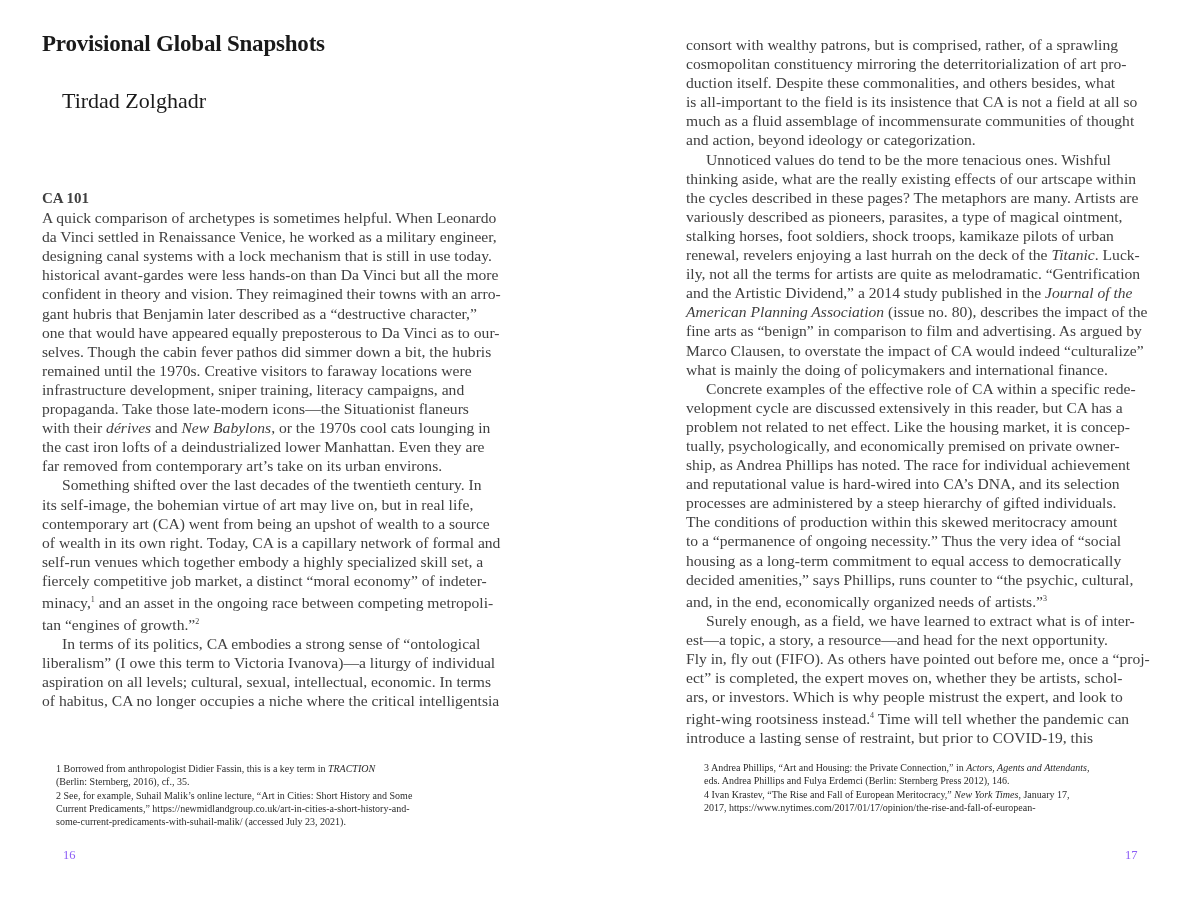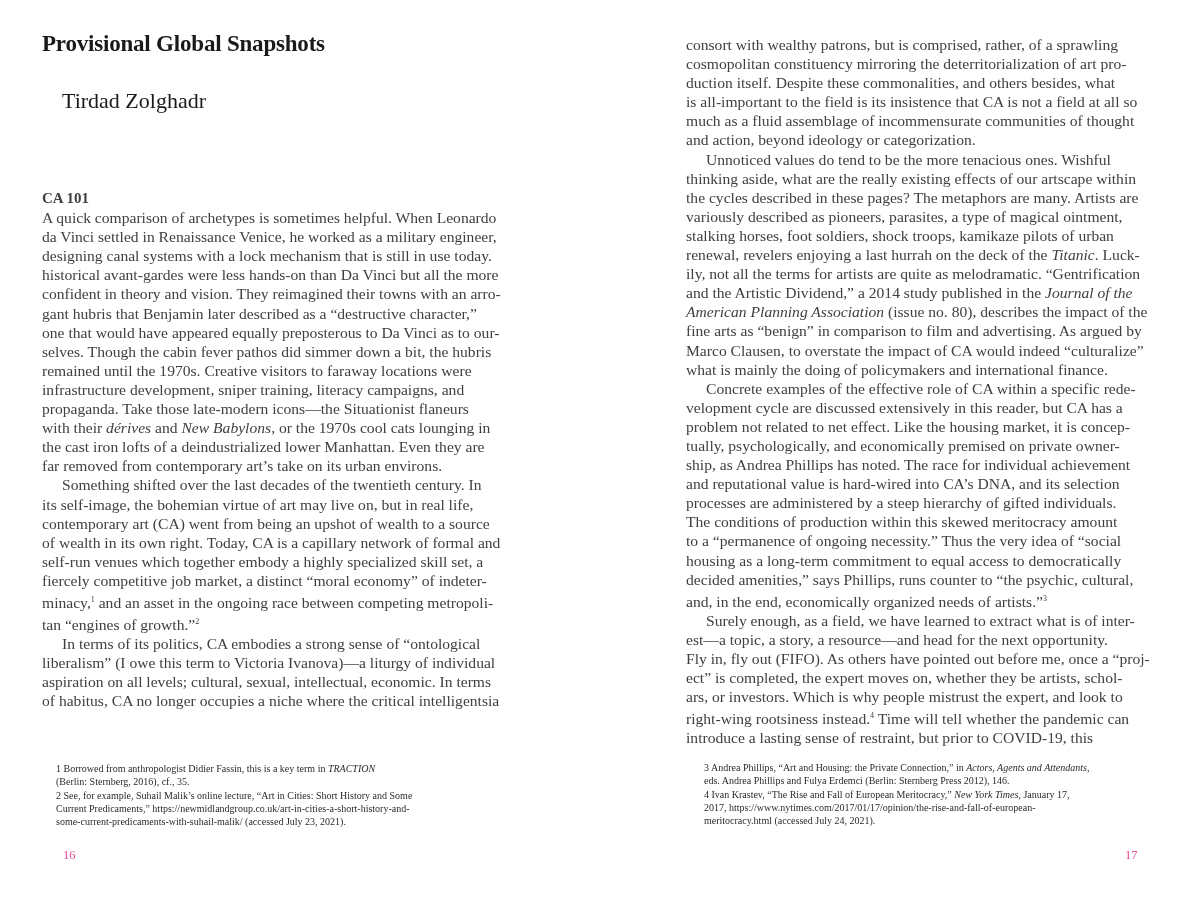--- a/index.html
+++ b/index.html
@@ -41,21 +41,21 @@
       font-family: "Liberation Serif", "DejaVu Serif", serif;
       font-size: 10px; line-height: 13.3px; color: #2a2a2a;
     }
     .left-notes { left: 56px; top: 762px; width: 470px; }
     .right-notes { left: 704px; top: 761px; width: 470px; }
     .fn { display: block; white-space: nowrap; }
 
     .folio {
       position: absolute; top: 848px;
       font-family: "Liberation Serif", "DejaVu Serif", serif;
-      font-size: 12.5px; color: #ec4899;
+      font-size: 12.5px; color: #8b5cf6;
     }
     .folio-left { left: 63px; }
     .folio-right { left: 1125px; }
   </style>
 </head>
 <body>
 
 <div class="page page-left">
   <h1 class="title">Provisional Global Snapshots</h1>
   <h2 class="author">Tirdad Zolghadr</h2>
@@ -141,16 +141,15 @@
   <span class="line">ars, or investors. Which is why people mistrust the expert, and look to</span>
   <span class="line"><span>right-wing rootsiness instead.</span><span class="sup">4</span><span> Time will tell whether the pandemic can</span></span>
   <span class="line">introduce a lasting sense of restraint, but prior to COVID-19, this</span>
 </div>
 
 <div class="footnotes right-notes">
   <span class="fn"><span>3 Andrea Phillips, “Art and Housing: the Private Connection,” in </span><em>Actors, Agents and Attendants</em><span>,</span></span>
   <span class="fn">eds. Andrea Phillips and Fulya Erdemci (Berlin: Sternberg Press 2012), 146.</span>
   <span class="fn"><span>4 Ivan Krastev, “The Rise and Fall of European Meritocracy,” </span><em>New York Times</em><span>, January 17,</span></span>
   <span class="fn">2017, https://www.nytimes.com/2017/01/17/opinion/the-rise-and-fall-of-european-</span>
-  <span class="fn">meritocracy.html (accessed July 24, 2021).</span>
 </div>
 
 <div class="folio folio-right">17</div>
 
 </body></html>

